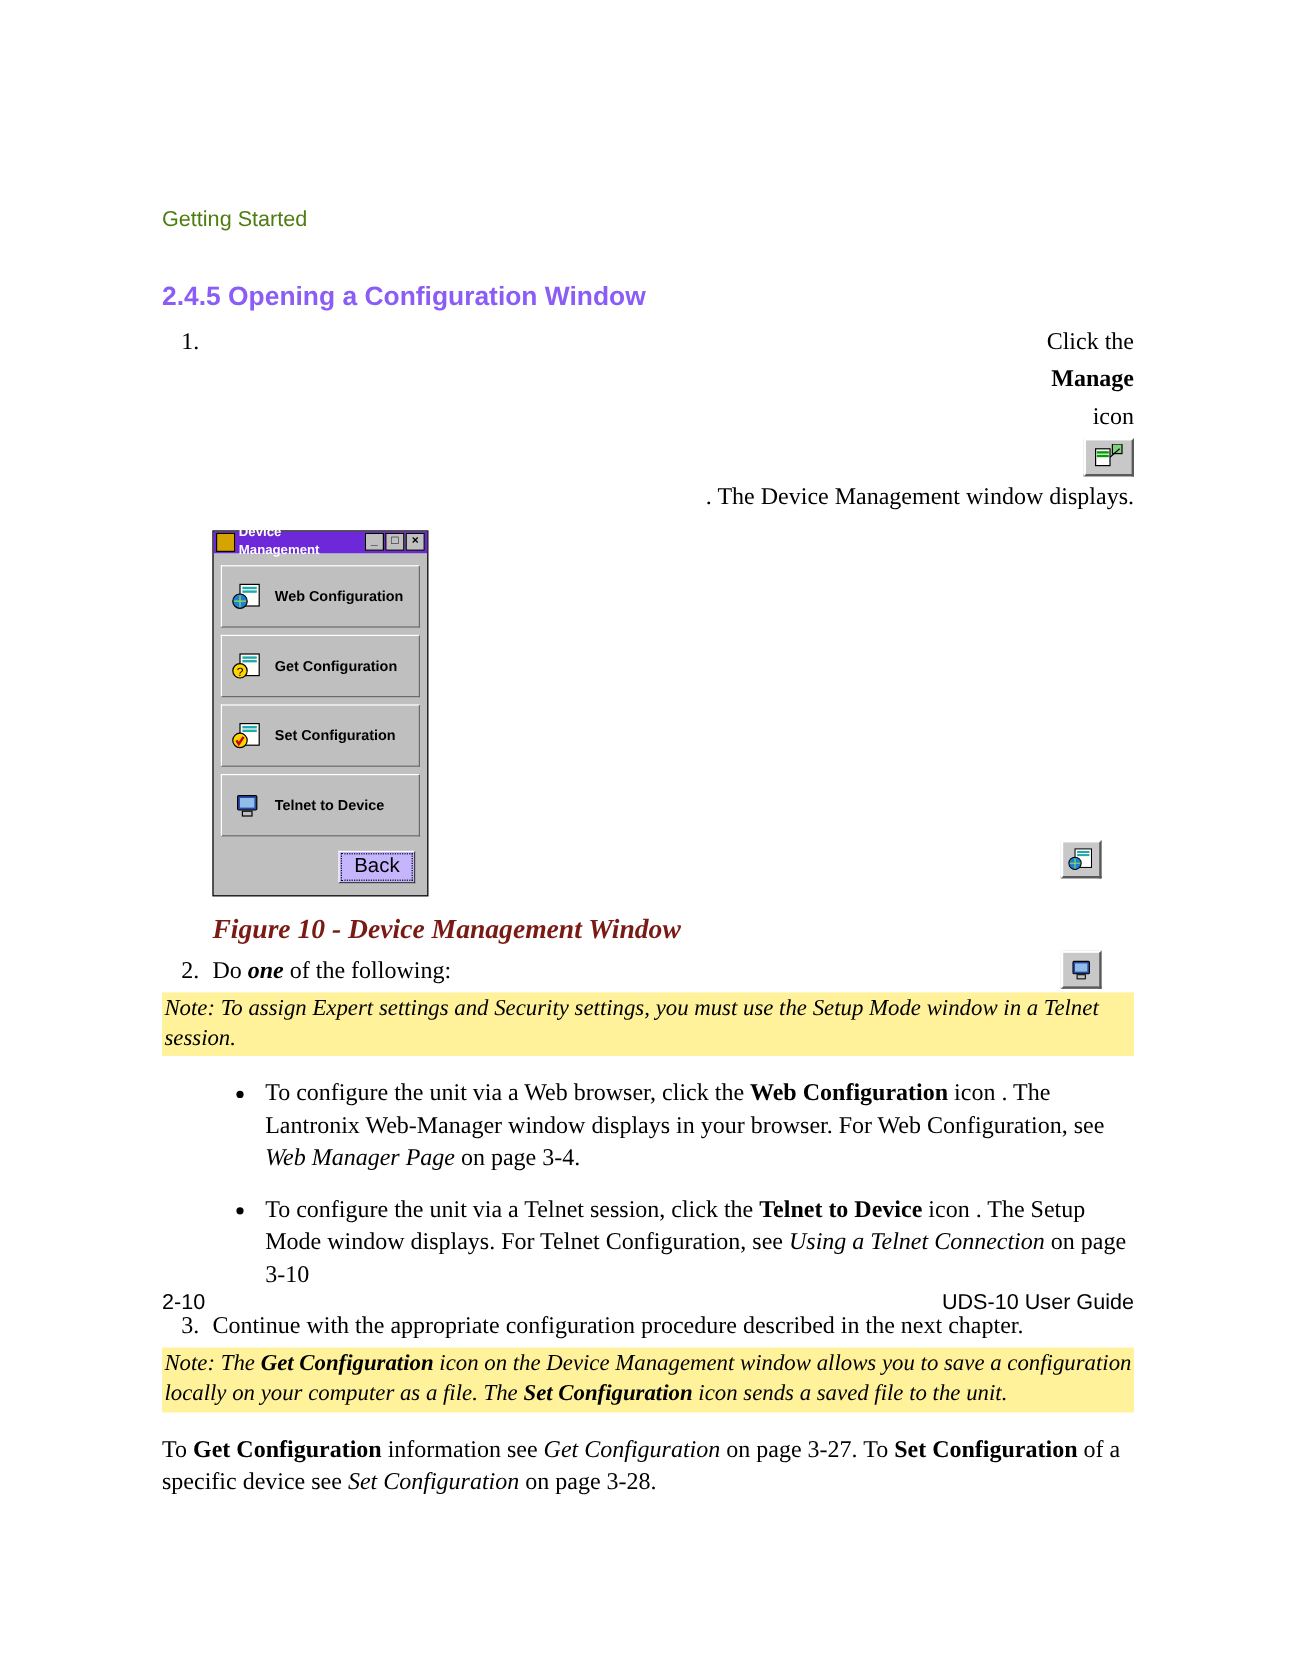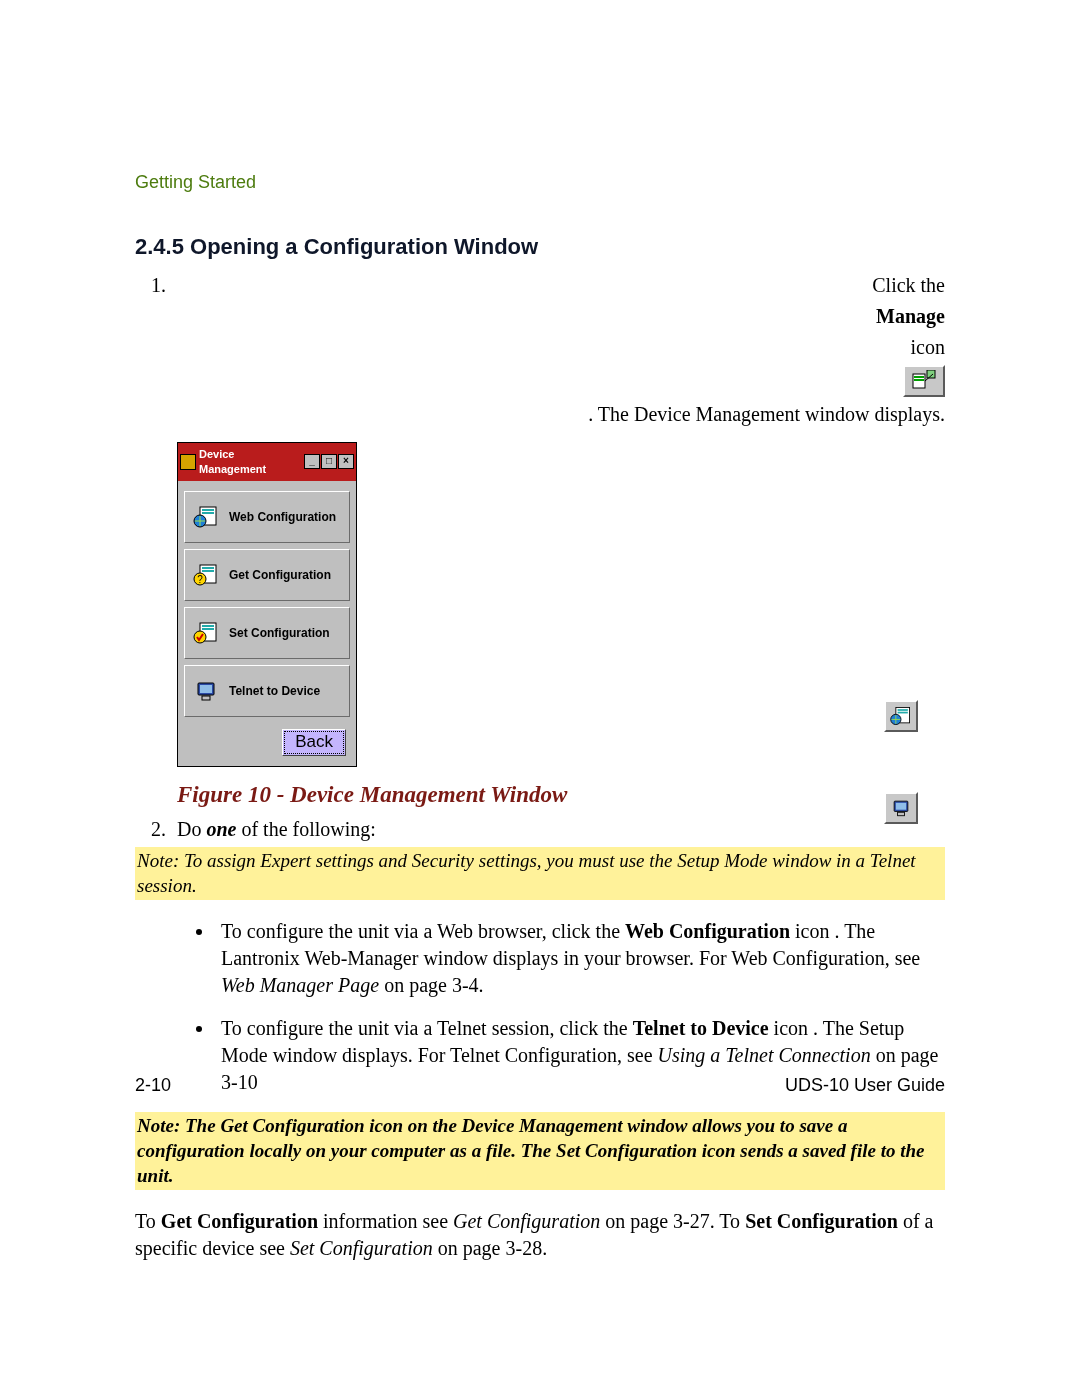--- a/index.html
+++ b/index.html
@@ -20,21 +20,21 @@
   .header-text {
     font-family: Arial, Helvetica, sans-serif;
     font-size: 18px;
     color: #4d7c0f;
     margin-bottom: 38px;
   }
   .section-title {
     font-family: Arial, Helvetica, sans-serif;
     font-weight: bold;
     font-size: 22px;
-    color: #0f172a;
+    color: #8b5cf6;
     margin-bottom: 10px;
   }
   ol.main-list {
     padding-left: 36px;
     margin: 0;
   }
   ol.main-list > li {
     padding-left: 6px;
     margin-bottom: 4px;
   }
@@ -49,26 +49,26 @@
   
   .dm-window {
     width: 178px;
     margin: 14px 0 12px 0;
     border: 1px solid #000;
     background: #bfbfbf;
     font-family: "MS Sans Serif", Tahoma, Arial, sans-serif;
     font-size: 11px;
   }
   .dm-titlebar {
-    background: #b91c1c;
+    background: #6d28d9;
     color: #fff;
     display: flex;
     align-items: center;
     height: 18px;
-    padding: 10px 2px;
+    padding: 0 2px;
     font-weight: bold;
   }
   .dm-titlebar .title-ico {
     width: 14px; height: 14px;
     background: #d6a400;
     border: 1px solid #000;
     margin-right: 3px;
     display: inline-block;
   }
   .dm-titlebar .title-text { flex: 1; font-size: 11px; }
@@ -287,22 +287,25 @@
     <li>
       <span>To configure the unit via a Web browser, click the </span><b>Web Configuration</b><span> icon </span>
       <span>. The Lantronix Web-Manager window displays in your browser. For Web Configuration, see </span><i>Web Manager Page</i><span> on page 3-4.</span>
     </li>
     <li>
       <span>To configure the unit via a Telnet session, click the </span><b>Telnet to Device</b><span> icon </span>
       <span>. The Setup Mode window displays. For Telnet Configuration, see </span><i>Using a Telnet Connection</i><span> on page 3-10</span>
     </li>
   </ul>
 
-
-  <div class="note-box" style="margin-top:0;font-weight:bold;">
+  <ol class="main-list" start="3">
+    <li>Continue with the appropriate configuration procedure described in the next chapter.</li>
+  </ol>
+
+  <div class="note-box" style="margin-top:0;">
     <span>Note: The </span><b>Get Configuration</b><span> icon on the Device Management window allows you to save a configuration locally on your computer as a file. The </span><b>Set Configuration</b><span> icon sends a saved file to the unit.</span>
   </div>
 
   <div>
     <span>To </span><b>Get Configuration</b><span> information see </span><i>Get Configuration</i><span> on page 3-27. To </span><b>Set Configuration</b><span> of a specific device see </span><i>Set Configuration</i><span> on page 3-28.</span>
   </div>
 
   <div class="footer">
     <span>2-10</span>
     <span>UDS-10 User Guide</span>

